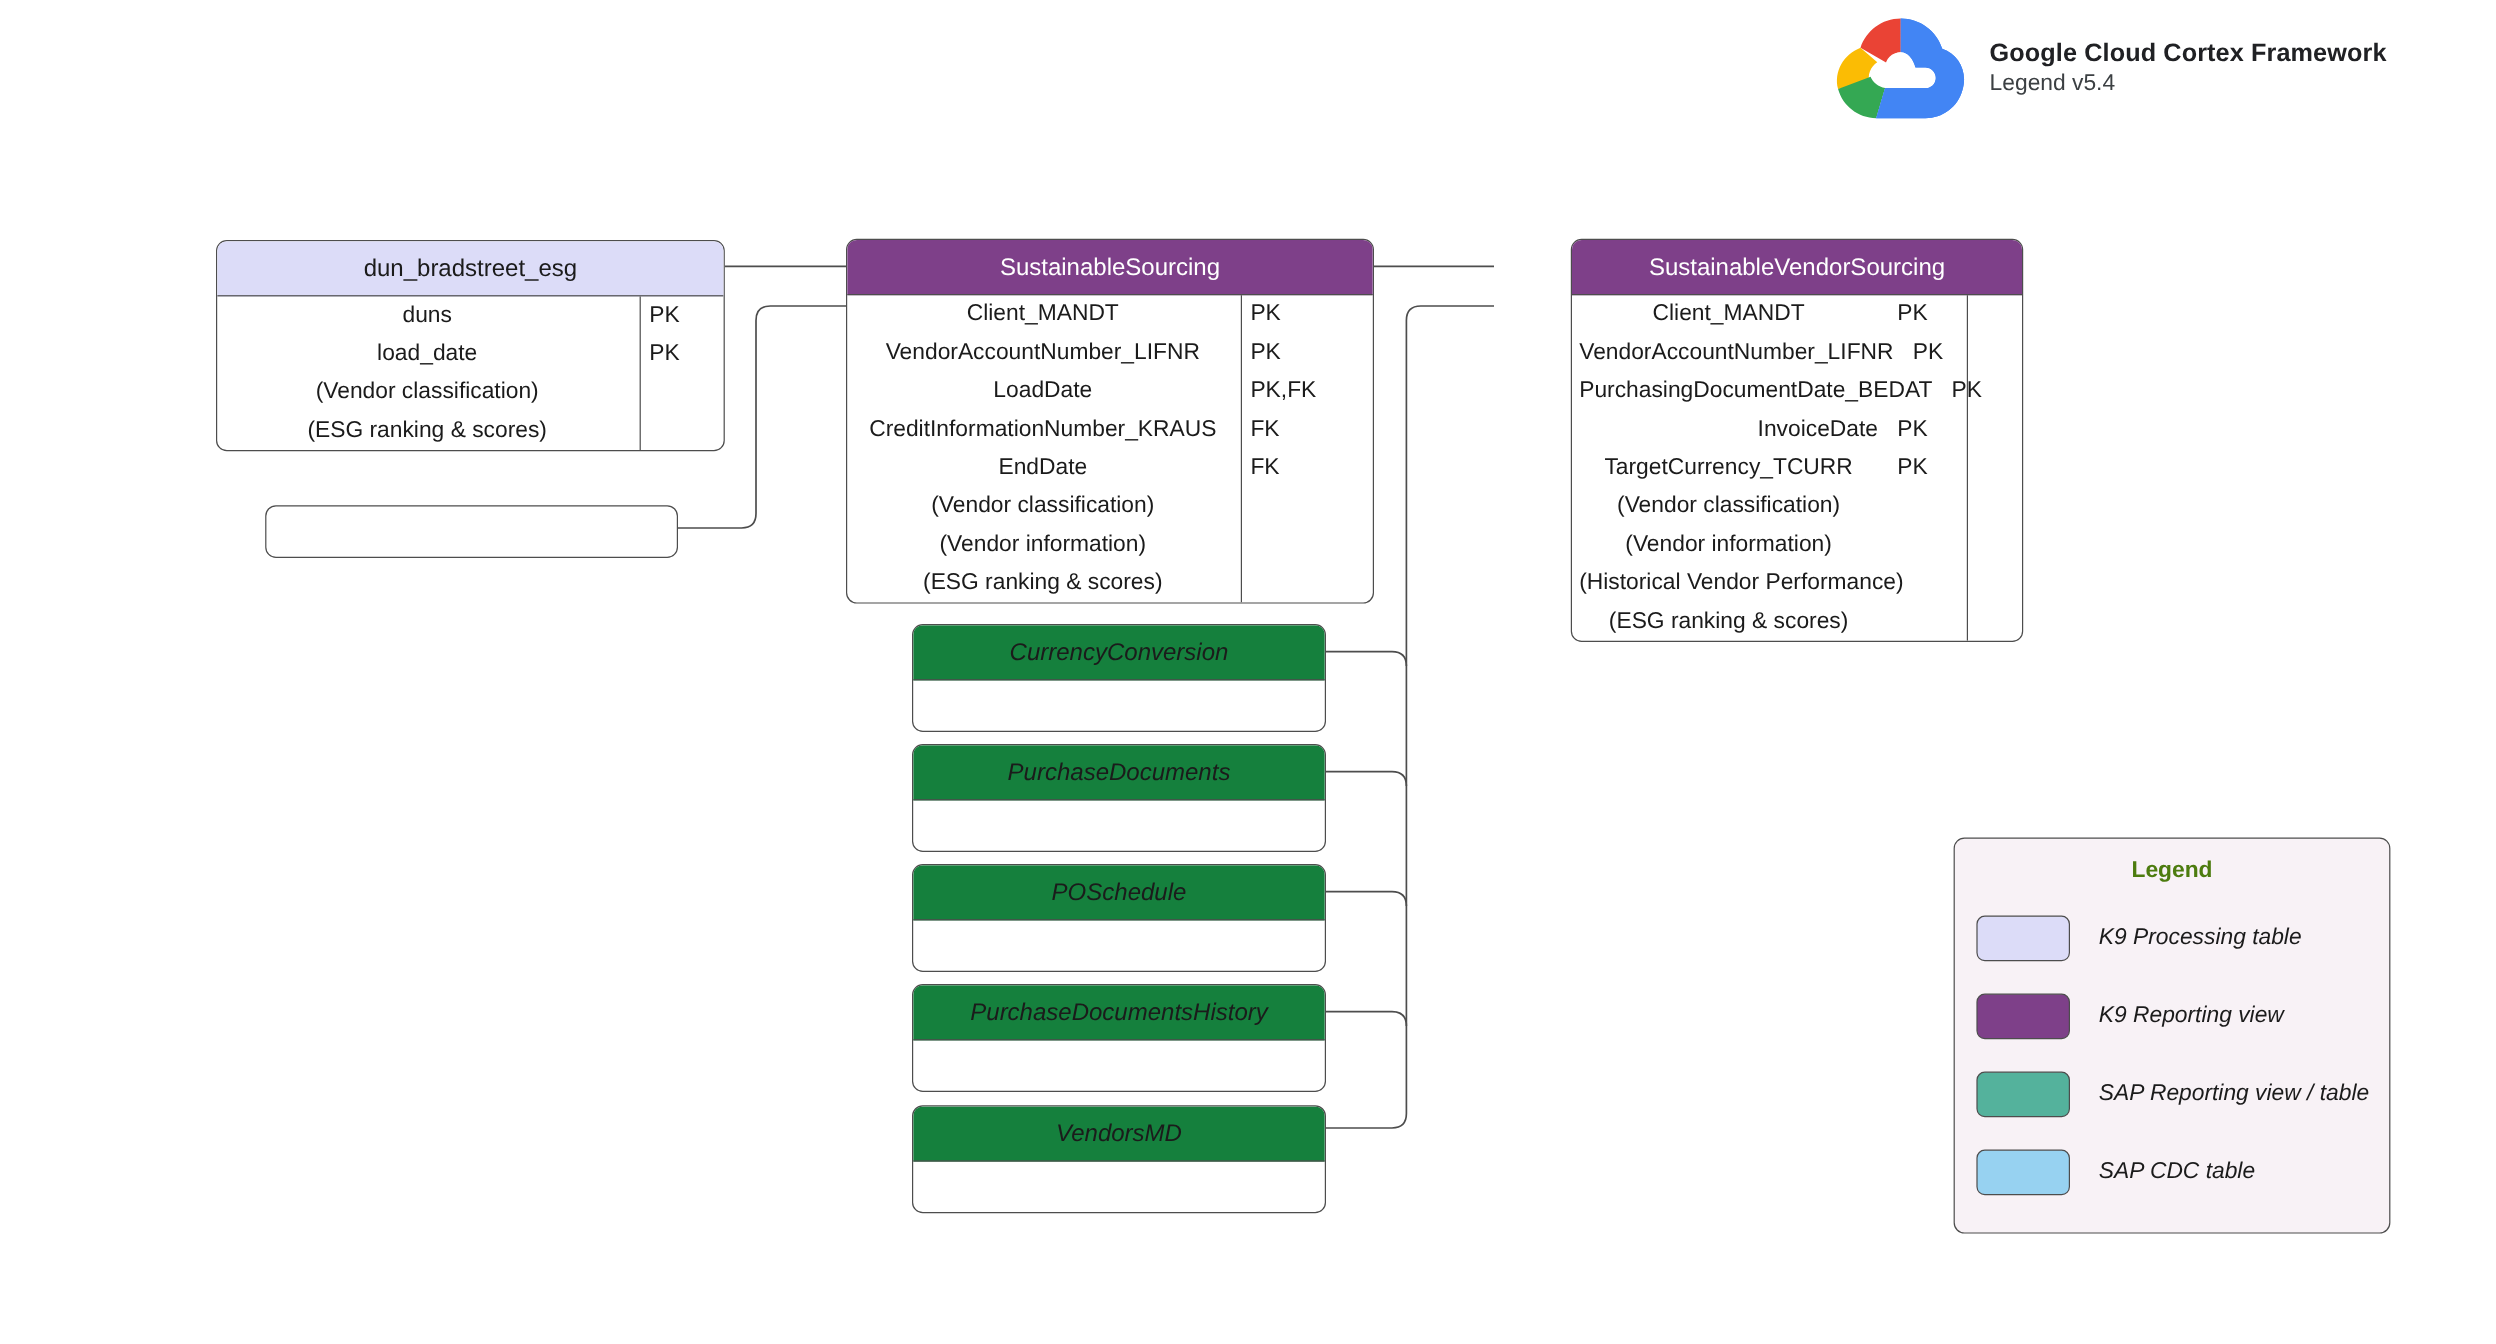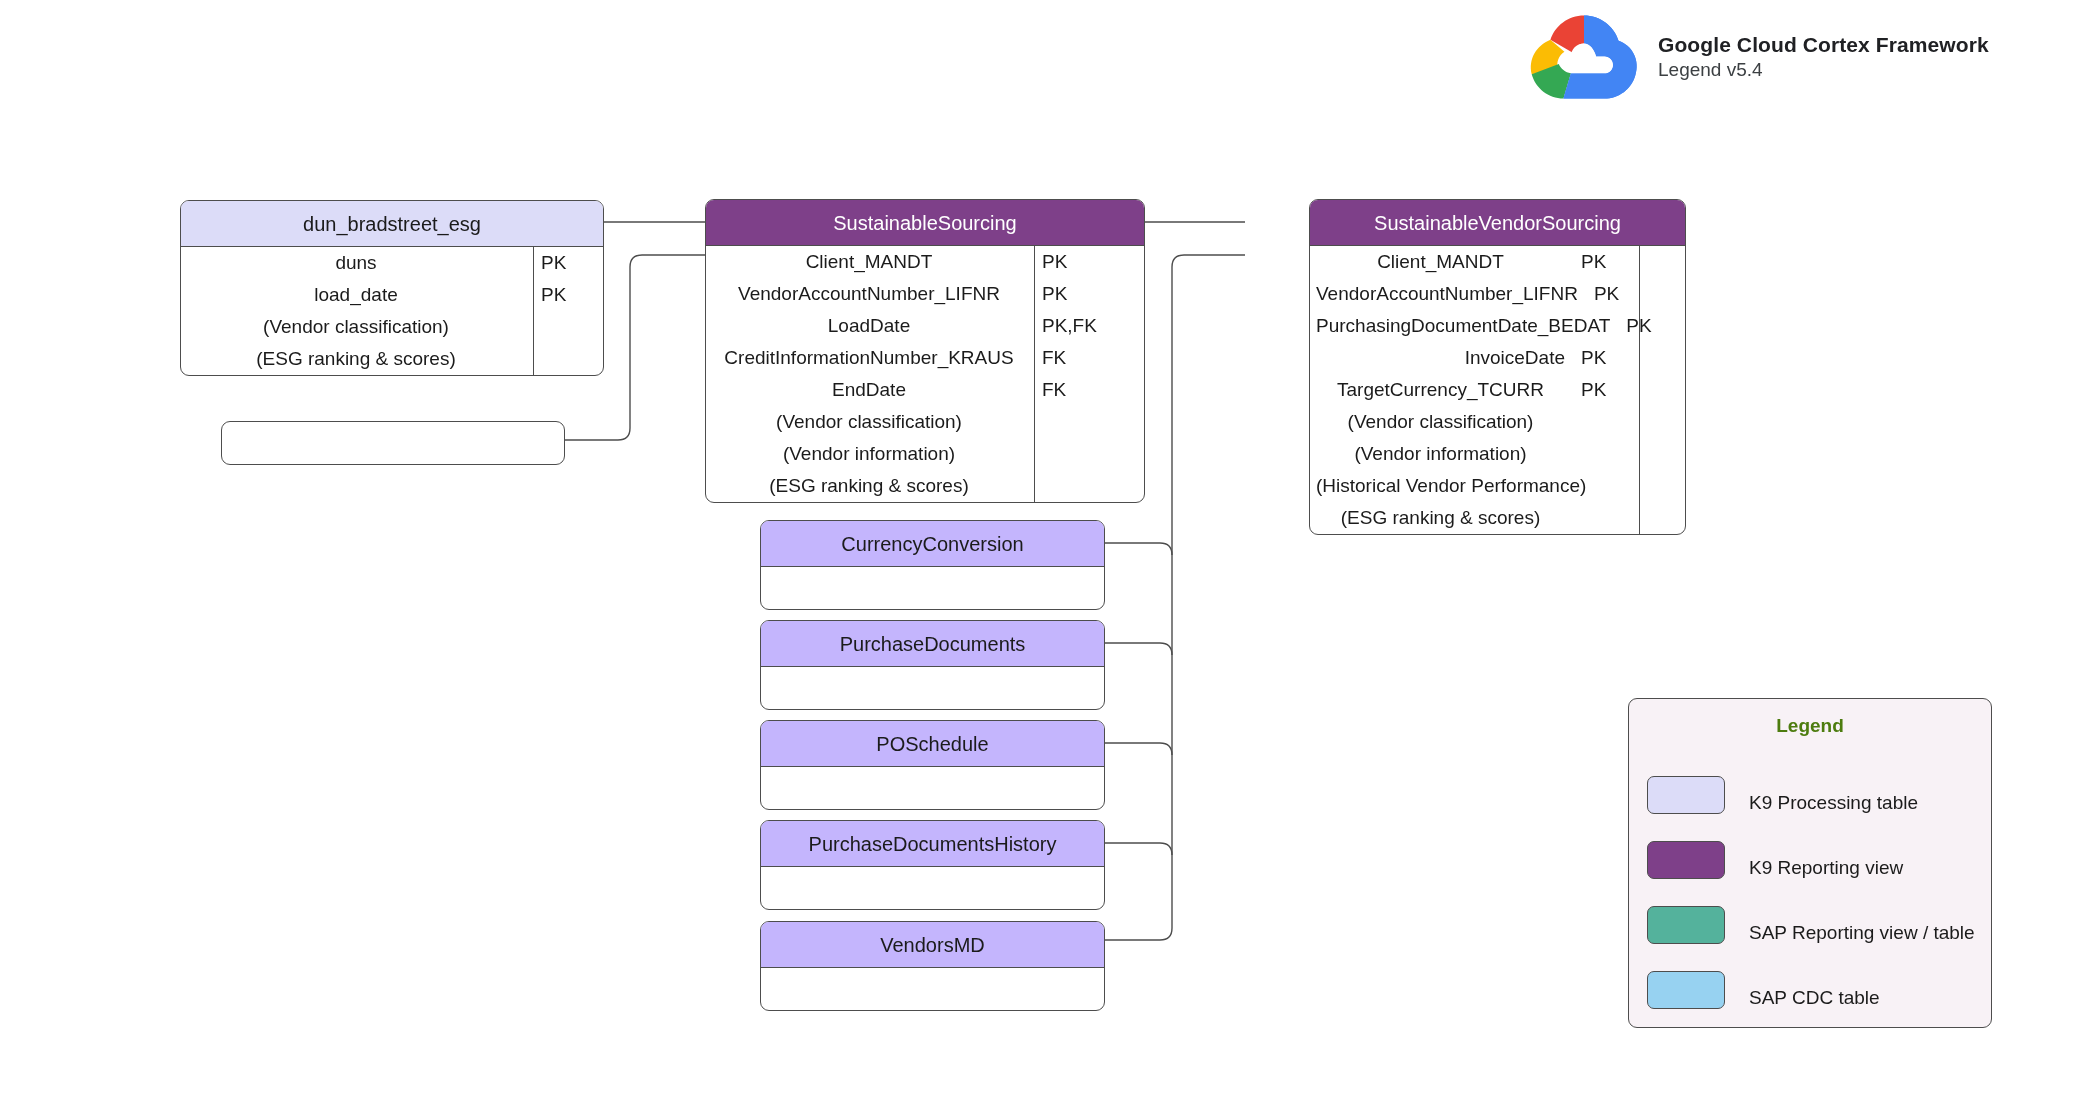--- a/index.html
+++ b/index.html
@@ -97,21 +97,21 @@
     bottom: 0;
     width: 0;
     border-left: 1.3px solid #4d4d4d;
   }
   .empty-body { height: 42px; }
 
   
   .theme-k9proc  .entity-header { background: #dcdcf8; color: #1b1b1b; }
   .theme-k9view  .entity-header { background: #7e4089; color: #ffffff; }
   .theme-sapcdc  .entity-header { background: #97d2f1; color: #1b1b1b; }
-  .theme-sapview .entity-header { background: #c4b5fd; color: #1b1b1b; }
+  .theme-sapview .entity-header { background: #15803d; color: #1b1b1b; font-style: italic; }
 
   
   #wires {
     position: absolute;
     left: 0; top: 0;
     width: 2080px;
     height: 1120px;
     pointer-events: none;
   }
   #wires path { fill: none; stroke: #4d4d4d; stroke-width: 1.4px; }
@@ -130,22 +130,23 @@
   }
   .legend-title {
     text-align: center;
     font-size: 19px;
     font-weight: bold;
     margin: 2px 0 12px 0;
     color: #4d7c0f;
   }
   .legend-row {
     display: flex;
-    align-items: flex-end;
+    align-items: center;
     height: 65px;
+    font-style: italic;
   }
   .legend-swatch {
     flex: 0 0 auto;
     width: 78px;
     height: 38px;
     border: 1.3px solid #4d4d4d;
     border-radius: 7px;
     box-sizing: border-box;
   }
   .legend-label {

